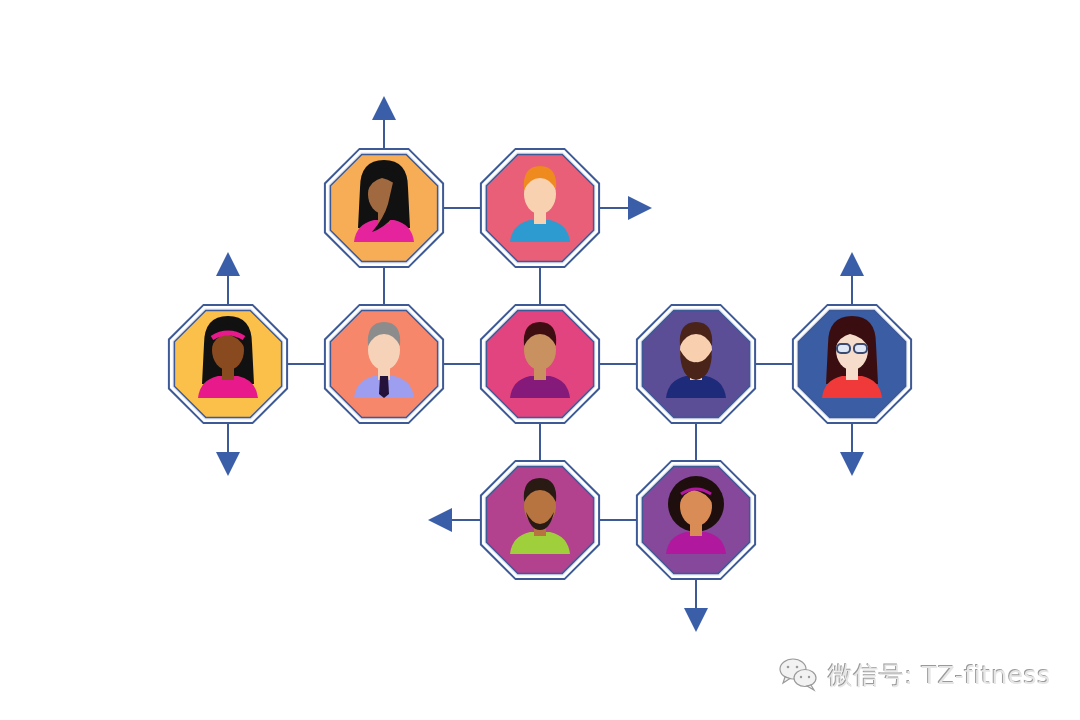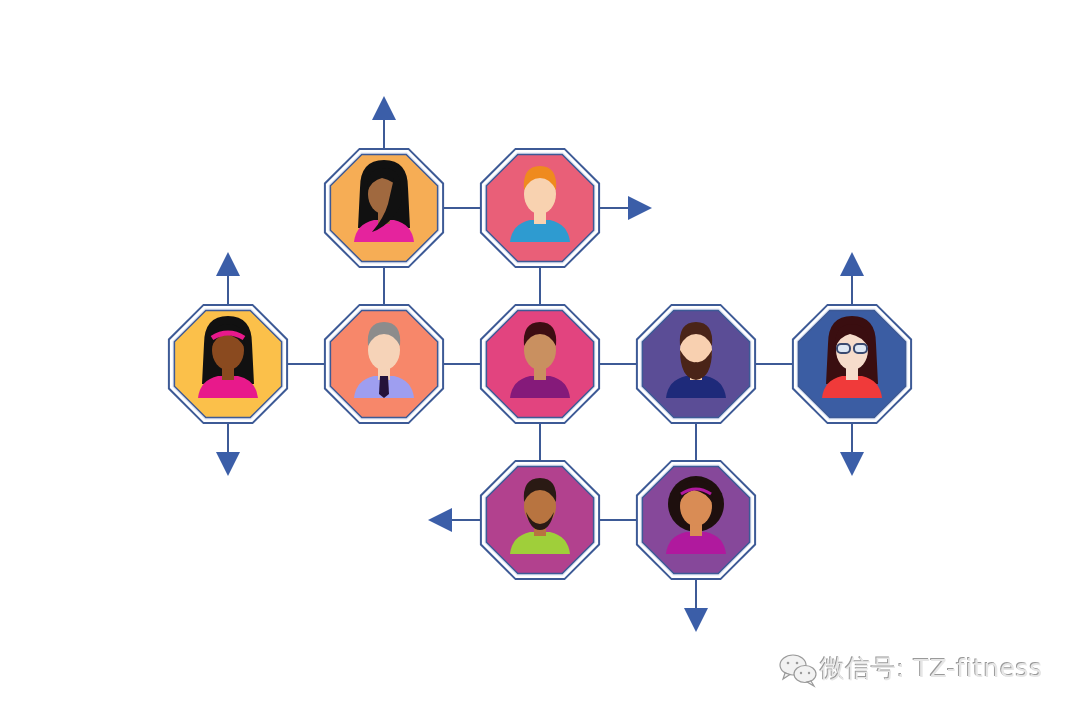--- a/index.html
+++ b/index.html
@@ -1,18 +1,18 @@
 <!DOCTYPE html>
 <html><head>
 <meta charset="utf-8">
 <style>
   html, body { margin: 0; padding: 0; background: #ffffff; }
   body { width: 1080px; height: 720px; position: relative; overflow: hidden; font-family: "DejaVu Sans", sans-serif; }
   #diagram { position: absolute; left: 0; top: 0; width: 1080px; height: 720px; }
-  .watermark { position: absolute; left: 778px; top: 652px; height: 40px; display: flex; align-items: flex-start; gap: 0; }
+  .watermark { position: absolute; left: 778px; top: 652px; height: 40px; display: flex; align-items: flex-end; gap: 8px; }
   .watermark-text { font-family: "DejaVu Sans", sans-serif; font-size: 25px; color: #e6e6e6;
     text-shadow: -1px -1px 0 #9a9a9a, 1px 1px 0 #ffffff; letter-spacing: 0.5px; }
 </style>
 </head>
 <body>
 
 <svg id="diagram" viewBox="0 0 1080 720" xmlns="http://www.w3.org/2000/svg">
   <g id="lines">
       <line x1="384" y1="208" x2="540" y2="208" stroke="#3d5a96" stroke-width="2"></line>
       <line x1="384" y1="208" x2="384" y2="364" stroke="#3d5a96" stroke-width="2"></line>

